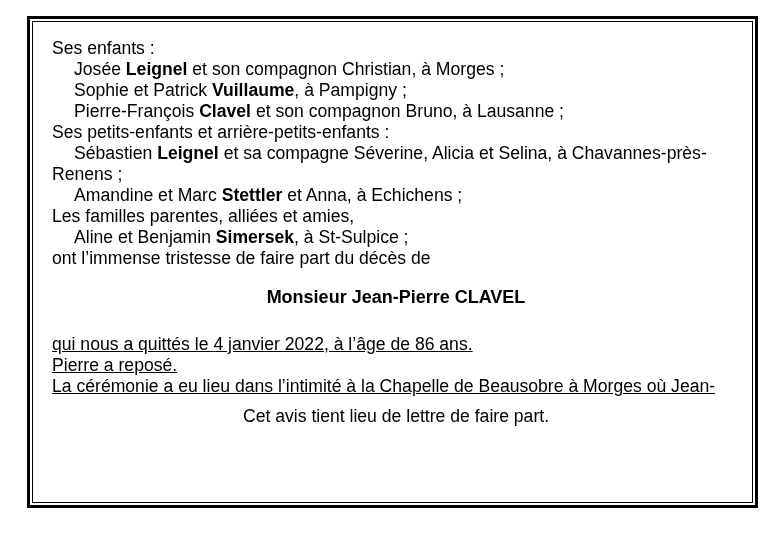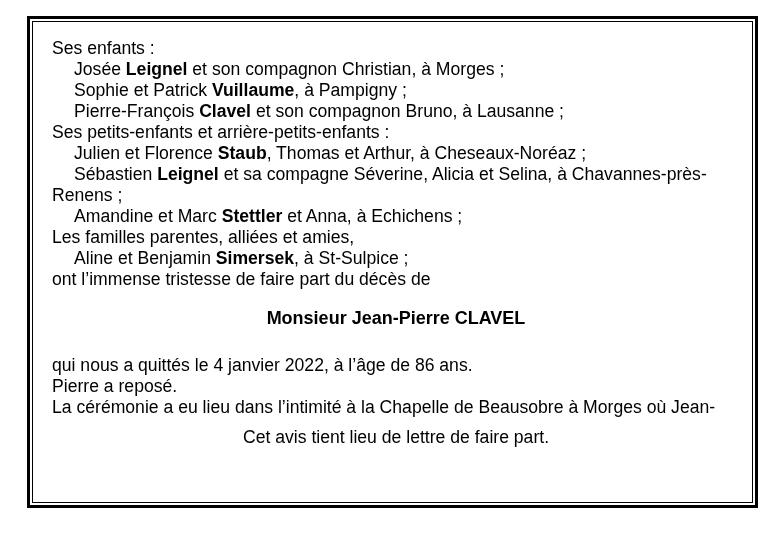--- a/index.html
+++ b/index.html
@@ -51,20 +51,21 @@
   .title {
     margin-top: 16px;
     font-size: 18px;
     line-height: 24px;
     font-weight: bold;
     text-align: center;
     white-space: pre;
   }
   .details {
     margin-top: 25px;
+    text-decoration: underline;
   }
   .footer {
     margin-top: 9px;
     font-size: 17.6px;
     line-height: 21px;
     text-align: center;
     white-space: pre;
   }
 </style>
 </head>
@@ -72,21 +73,20 @@
 
 <div class="page">
   <div class="frame-outer">
     <div class="frame-inner">
       <div class="family">
           <div class="line"><span>Ses enfants :</span></div>
           <div class="line indent"><span>Josée </span><span class="b">Leignel</span><span> et son compagnon Christian, à Morges ;</span></div>
           <div class="line indent"><span>Sophie et Patrick </span><span class="b">Vuillaume</span><span>, à Pampigny ;</span></div>
           <div class="line indent"><span>Pierre-François </span><span class="b">Clavel</span><span> et son compagnon Bruno, à Lausanne ;</span></div>
           <div class="line"><span>Ses petits-enfants et arrière-petits-enfants :</span></div>
-          <div class="line indent"><span>Julien et Florence </span><span class="b">Staub</span><span>, Thomas et Arthur, à Cheseaux-Noréaz ;</span></div>
           <div class="line indent"><span>Sébastien </span><span class="b">Leignel</span><span> et sa compagne Séverine, Alicia et Selina, à Chavannes-près-</span></div>
           <div class="line"><span>Renens ;</span></div>
           <div class="line indent"><span>Amandine et Marc </span><span class="b">Stettler</span><span> et Anna, à Echichens ;</span></div>
           <div class="line"><span>Les familles parentes, alliées et amies,</span></div>
           <div class="line indent"><span>Aline et Benjamin </span><span class="b">Simersek</span><span>, à St-Sulpice ;</span></div>
           <div class="line"><span>ont l’immense tristesse de faire part du décès de</span></div>
         </div>
       <div class="title">Monsieur Jean-Pierre CLAVEL</div>
       <div class="details">
           <div class="line"><span>qui nous a quittés le 4 janvier 2022, à l’âge de 86 ans.</span></div>

